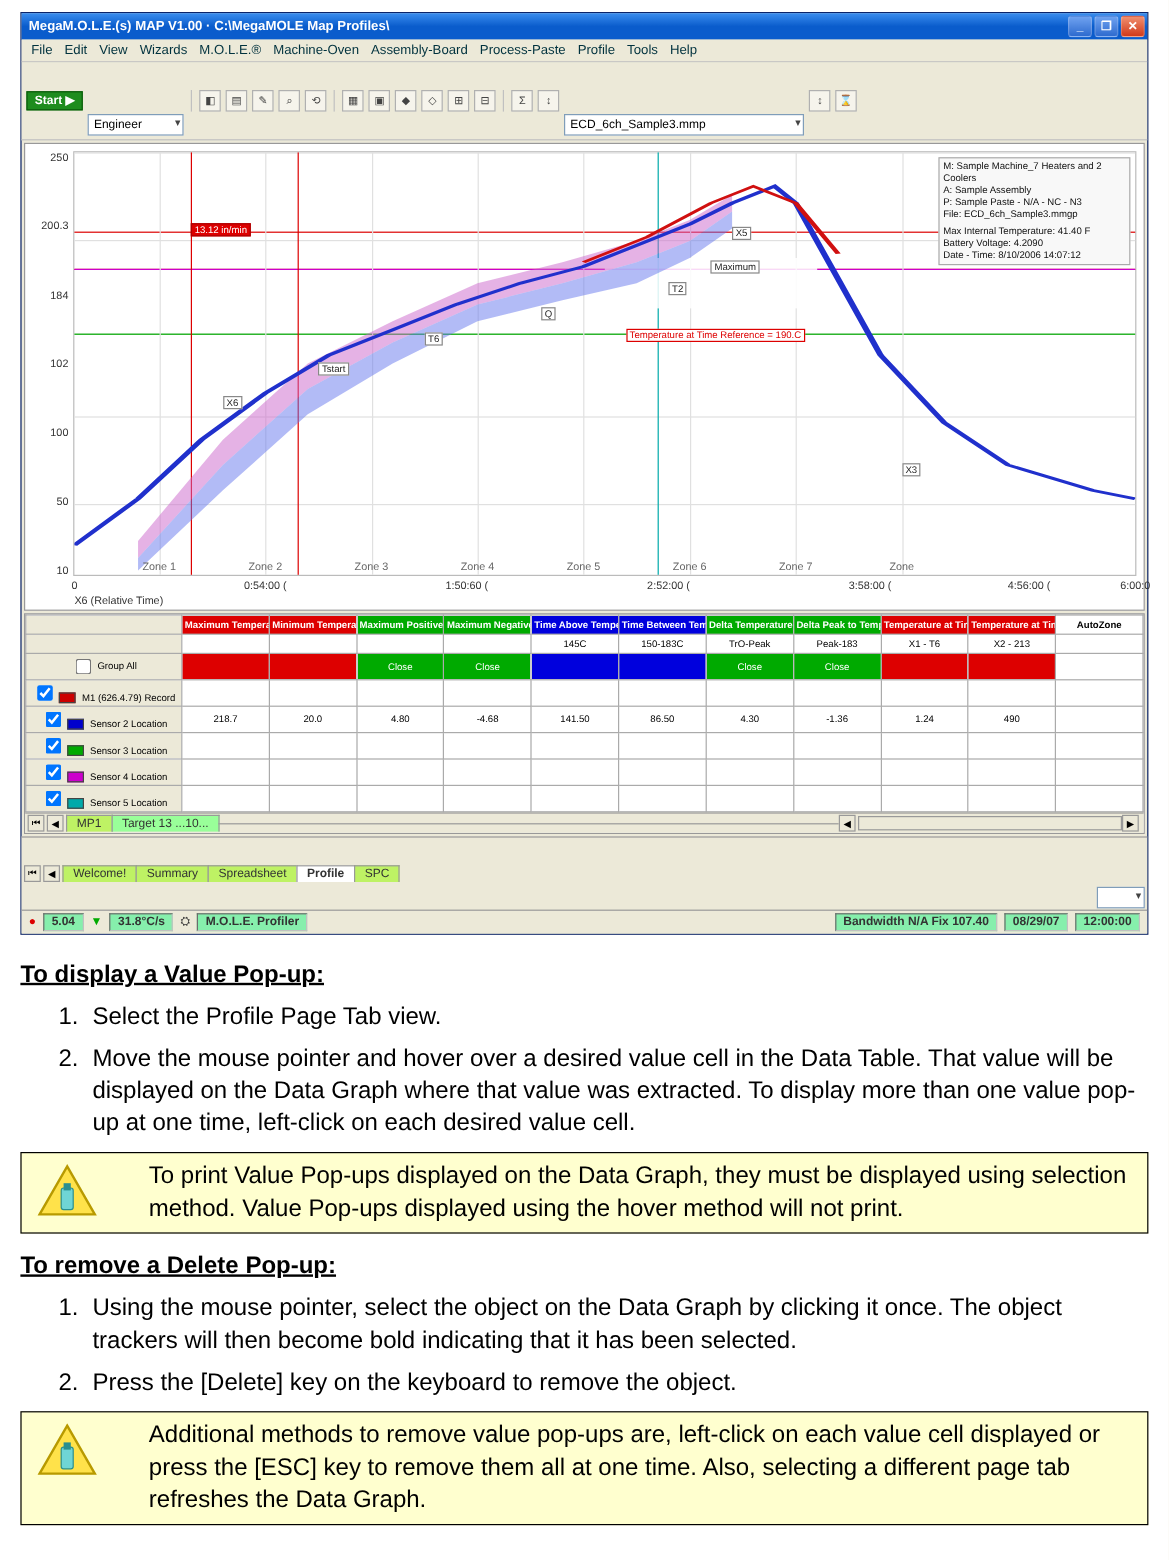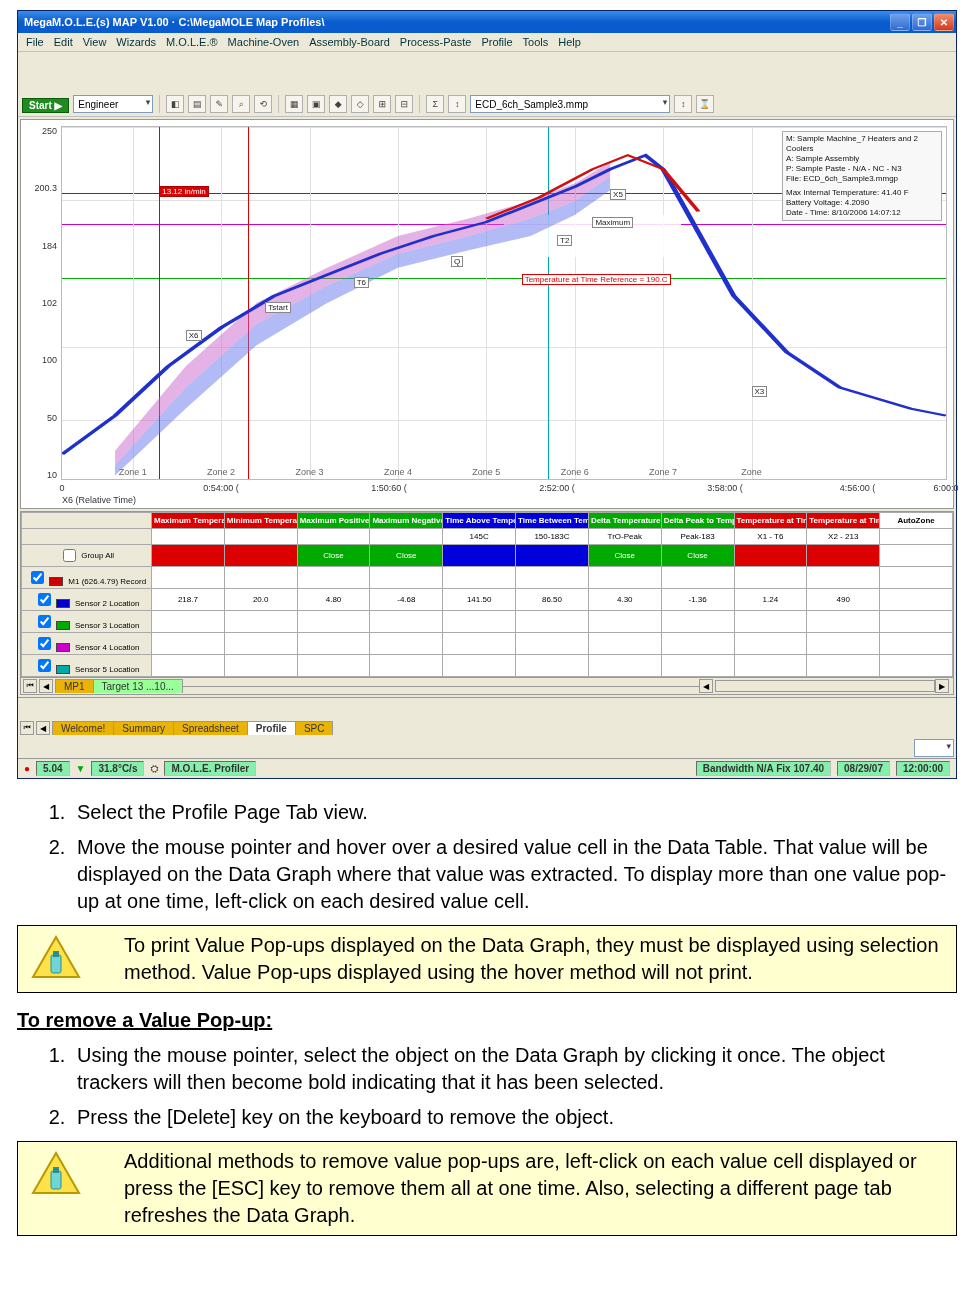--- a/index.html
+++ b/index.html
@@ -42,21 +42,21 @@
   .menubar {
     background:#ece9d8;
     display:flex; gap:10px;
     padding: 3px 8px;
     font-size:11px;
     color:#00323e;
     border-bottom:1px solid #c0c0c0;
   }
   .toolbar {
     background:#ece9d8;
-    display:flex;align-items:flex-end;gap:4px;
+    display:flex;align-items:center;gap:4px;
     padding:3px 4px;
     border-bottom:1px solid #c0c0c0;
     font-size:10px;
   }
   .tb-btn {
     width:18px;height:18px;border:1px solid #b0b0b0;background:#f6f4ec;
     display:flex;align-items:center;justify-content:center;font-size:9px;color:#444;
   }
   .tb-sep { width:1px;height:18px;background:#c0c0c0;margin:0 2px; }
   .tb-combo {
@@ -117,21 +117,21 @@
   .hdr-white{background:#fff;color:#000;}
   .row-red{background:#d00;color:#fff;}
   .row-green{background:#0a0;color:#fff;}
   .row-blue{background:#00d;color:#fff;}
   .left-panel{width:130px;}
   .legend-cell{text-align:left;padding-left:2px;background:#ece9d8;border:1px solid #aaa;}
   .legend-swatch{display:inline-block;width:14px;height:9px;margin-right:3px;vertical-align:middle;border:1px solid #444;}
   .legend-row td{height:14px;}
   
   .tabstrip{display:flex;align-items:center;gap:0;background:#ece9d8;border-top:1px solid #999;padding:1px 2px;font-size:10px;}
-  .tab{border:1px solid #999;border-bottom:none;padding:1px 8px;background:#eab308;margin-right:-1px;color:#333;}
+  .tab{border:1px solid #999;border-bottom:none;padding:1px 8px;background:#bef264;margin-right:-1px;color:#333;}
   .tab.active{background:#fff;font-weight:bold;}
   .tabstrip .nav{width:14px;height:14px;border:1px solid #999;display:flex;align-items:center;justify-content:center;font-size:8px;margin-right:2px;background:#ece9d8;}
   .statusbar{display:flex;gap:6px;align-items:center;background:#ece9d8;border-top:1px solid #999;padding:2px 6px;font-size:10px;color:#333;}
   .statusbar .seg{border:1px inset #c0c0c0;padding:0 6px;background:#86efac;height:15px;display:flex;align-items:center;font-weight:bold;}
   .statusbar .spacer{flex:1;}
   .green-dn{color:#0a0;font-weight:bold;}
   
   .doc { width: 940px; margin: 0 auto; font-size: 20px; line-height:1.35; }
   .doc .sect-title{font-weight:bold;text-decoration:underline;margin:14px 0 8px 0;}
   .doc ol{margin:0 0 10px 54px;padding:0;}
@@ -461,36 +461,37 @@
     <span>⛭</span>
     <span class="seg">M.O.L.E. Profiler</span>
     <span class="spacer"></span>
     <span class="seg">Bandwidth N/A  Fix  107.40</span>
     <span class="seg">08/29/07</span>
     <span class="seg">12:00:00</span>
   </div>
 </div>
 
 <div class="doc">
+  <div class="sect-title">To display a Value Pop-up:</div>
   <ol>
     <li>Select the Profile Page Tab view.</li>
     <li>Move the mouse pointer and hover over a desired value cell in the Data Table. That value will be displayed on the Data Graph where that value was extracted. To display more than one value pop-up at one time, left-click on each desired value cell.</li>
   </ol>
   <div class="note-box">
     <div class="note-icon">
       <svg width="50" height="46" viewBox="0 0 50 46">
         <polygon points="25,2 48,42 2,42" fill="#ffe24a" stroke="#b89a00" stroke-width="2"></polygon>
         <rect x="20" y="20" width="10" height="18" rx="2" fill="#6fd5d5" stroke="#2a8f8f"></rect>
         <rect x="22" y="16" width="6" height="6" fill="#2a8f8f"></rect>
       </svg>
     </div>
     <div class="note-text">To print Value Pop-ups displayed on the Data Graph, they must be displayed using selection method. Value Pop-ups displayed using the hover method will not print.</div>
   </div>
 
-  <div class="sect-title">To remove a Value Pop-up:</div>
+  <div class="sect-title">To remove a Delete Pop-up:</div>
   <ol>
     <li>Using the mouse pointer, select the object on the Data Graph by clicking it once. The object trackers will then become bold indicating that it has been selected.</li>
     <li>Press the [Delete] key on the keyboard to remove the object.</li>
   </ol>
   <div class="note-box">
     <div class="note-icon">
       <svg width="50" height="46" viewBox="0 0 50 46">
         <polygon points="25,2 48,42 2,42" fill="#ffe24a" stroke="#b89a00" stroke-width="2"></polygon>
         <rect x="20" y="20" width="10" height="18" rx="2" fill="#6fd5d5" stroke="#2a8f8f"></rect>
         <rect x="22" y="16" width="6" height="6" fill="#2a8f8f"></rect>

